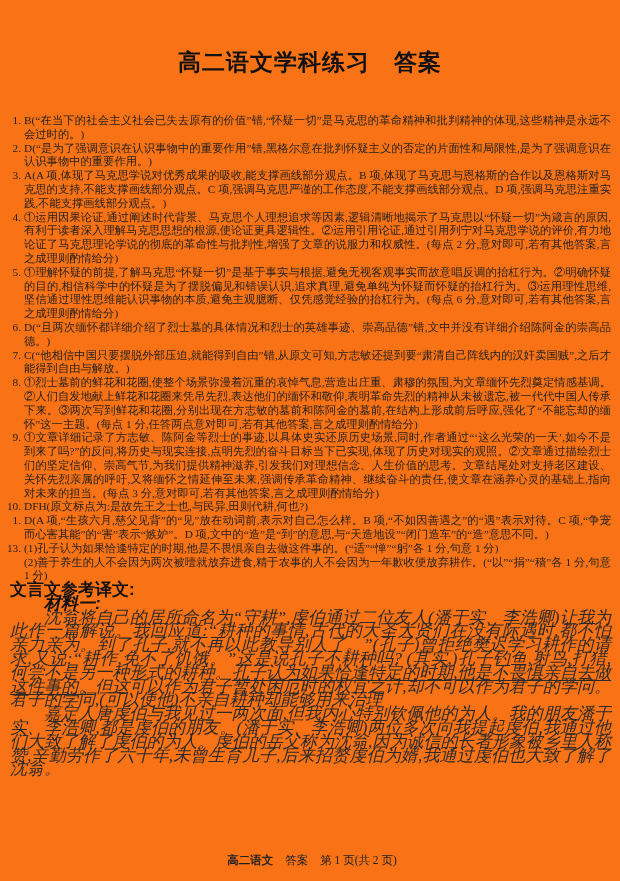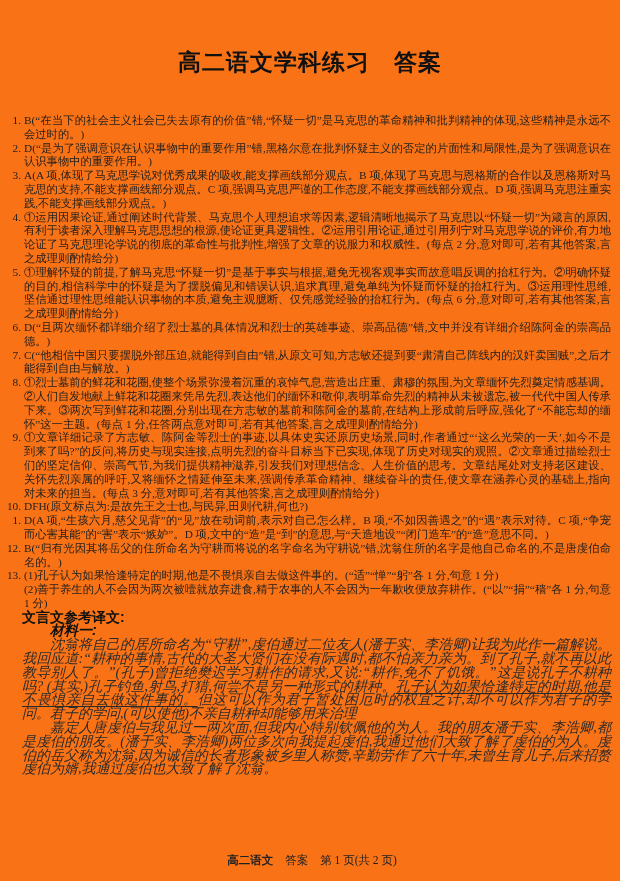--- a/index.html
+++ b/index.html
@@ -31,22 +31,22 @@
   .ans-item{position:relative;}
   .ans-num{
     position:absolute;
     right:100%;
     top:0;
     padding-right:3px;
     white-space:nowrap;
   }
   .ans-text{white-space:pre-line;}
   .trans{
-    margin:0 9px 0 22px;
-    font-size:14px;
+    margin:0 9px 0 10px;
+    font-size:17px;
     line-height:13.8px;
     text-align:justify;
   }
   .trans-heading{
     font-family:"Liberation Sans","DejaVu Sans",sans-serif;
     font-weight:700;
     color:#111;
   }
   .material-label{
     font-family:"Liberation Sans","DejaVu Sans",sans-serif;
@@ -90,21 +90,20 @@
     <div class="ans-item"><span class="ans-num">2.</span><span class="ans-text">D(“是为了强调意识在认识事物中的重要作用”错,黑格尔意在批判怀疑主义的否定的片面性和局限性,是为了强调意识在认识事物中的重要作用。)</span></div>
     <div class="ans-item"><span class="ans-num">3.</span><span class="ans-text">A(A 项,体现了马克思学说对优秀成果的吸收,能支撑画线部分观点。B 项,体现了马克思与恩格斯的合作以及恩格斯对马克思的支持,不能支撑画线部分观点。C 项,强调马克思严谨的工作态度,不能支撑画线部分观点。D 项,强调马克思注重实践,不能支撑画线部分观点。)</span></div>
     <div class="ans-item"><span class="ans-num">4.</span><span class="ans-text">①运用因果论证,通过阐述时代背景、马克思个人理想追求等因素,逻辑清晰地揭示了马克思以“怀疑一切”为箴言的原因,有利于读者深入理解马克思思想的根源,使论证更具逻辑性。②运用引用论证,通过引用列宁对马克思学说的评价,有力地论证了马克思理论学说的彻底的革命性与批判性,增强了文章的说服力和权威性。(每点 2 分,意对即可,若有其他答案,言之成理则酌情给分)</span></div>
     <div class="ans-item"><span class="ans-num">5.</span><span class="ans-text">①理解怀疑的前提,了解马克思“怀疑一切”是基于事实与根据,避免无视客观事实而故意唱反调的抬杠行为。②明确怀疑的目的,相信科学中的怀疑是为了摆脱偏见和错误认识,追求真理,避免单纯为怀疑而怀疑的抬杠行为。③运用理性思维,坚信通过理性思维能认识事物的本质,避免主观臆断、仅凭感觉经验的抬杠行为。(每点 6 分,意对即可,若有其他答案,言之成理则酌情给分)</span></div>
     <div class="ans-item"><span class="ans-num">6.</span><span class="ans-text">D(“且两次缅怀都详细介绍了烈士墓的具体情况和烈士的英雄事迹、崇高品德”错,文中并没有详细介绍陈阿金的崇高品德。)</span></div>
     <div class="ans-item"><span class="ans-num">7.</span><span class="ans-text">C(“他相信中国只要摆脱外部压迫,就能得到自由”错,从原文可知,方志敏还提到要“肃清自己阵线内的汉奸卖国贼”,之后才能得到自由与解放。)</span></div>
     <div class="ans-item"><span class="ans-num">8.</span><span class="ans-text">①烈士墓前的鲜花和花圈,使整个场景弥漫着沉重的哀悼气息,营造出庄重、肃穆的氛围,为文章缅怀先烈奠定情感基调。②人们自发地献上鲜花和花圈来凭吊先烈,表达他们的缅怀和敬仰,表明革命先烈的精神从未被遗忘,被一代代中国人传承下来。③两次写到鲜花和花圈,分别出现在方志敏的墓前和陈阿金的墓前,在结构上形成前后呼应,强化了“不能忘却的缅怀”这一主题。(每点 1 分,任答两点意对即可,若有其他答案,言之成理则酌情给分)</span></div>
     <div class="ans-item"><span class="ans-num">9.</span><span class="ans-text">①文章详细记录了方志敏、陈阿金等烈士的事迹,以具体史实还原历史场景,同时,作者通过“‘这么光荣的一天’,如今不是到来了吗?”的反问,将历史与现实连接,点明先烈的奋斗目标当下已实现,体现了历史对现实的观照。②文章通过描绘烈士们的坚定信仰、崇高气节,为我们提供精神滋养,引发我们对理想信念、人生价值的思考。文章结尾处对支持老区建设、关怀先烈亲属的呼吁,又将缅怀之情延伸至未来,强调传承革命精神、继续奋斗的责任,使文章在涵养心灵的基础上,指向对未来的担当。(每点 3 分,意对即可,若有其他答案,言之成理则酌情给分)</span></div>
     <div class="ans-item"><span class="ans-num">10.</span><span class="ans-text">DFH(原文标点为:是故先王之士也,与民异,田则代耕,何也?)</span></div>
     <div class="ans-item"><span class="ans-num">1.</span><span class="ans-text">D(A 项,“生孩六月,慈父见背”的“见”放在动词前,表示对自己怎么样。B 项,“不如因善遇之”的“遇”表示对待。C 项,“争宠而心害其能”的“害”表示“嫉妒”。D 项,文中的“造”是“到”的意思,与“天造地设”“闭门造车”的“造”意思不同。)</span></div>
-    <div class="ans-item"><span class="ans-num">12.</span><span class="ans-text">B(“归有光因其将岳父的住所命名为守耕而将说的名字命名为守耕说”错,沈翁住所的名字是他自己命名的,不是唐虔伯命名的。)</span></div>
     <div class="ans-item"><span class="ans-num">13.</span><span class="ans-text">(1)孔子认为如果恰逢特定的时期,他是不畏惧亲自去做这件事的。(“适”“惮”“躬”各 1 分,句意 1 分)
 (2)善于养生的人不会因为两次被噎就放弃进食,精于农事的人不会因为一年歉收便放弃耕作。(“以”“捐”“穑”各 1 分,句意 1 分)</span></div>
   </div>
 
   <div class="trans">
     <div class="trans-heading">文言文参考译文:</div>
     <div class="material-label">材料一:</div>
     <p class="trans-para" style="margin:0"><span>沈翁将自己的居所命名为“守耕”,虔伯通过二位友人(潘于实、李浩卿)让我为此作一篇解说。我回应道:“耕种的事情,古代的大圣大贤们在没有际遇时,都不怕亲力亲为。到了孔子,就不再以此教导别人了。”(孔子)曾拒绝樊迟学习耕作的请求,又说:“耕作,免不了饥饿。”这是说孔子不耕种吗? (其实,)孔子钓鱼,射鸟,打猎,何尝不是另一种形式的耕种。</span><span class="underlined">孔子认为如果恰逢特定的时期,他是不畏惧亲自去做这件事的。</span><span>但这可以作为君子暂处困厄时的权宜之计,却不可以作为君子的学问。君子的学问,(可以使他)不亲自耕种却能够用来治理</span></p>
     <p class="trans-para" style="margin:0">嘉定人唐虔伯与我见过一两次面,但我内心特别钦佩他的为人。我的朋友潘于实、李浩卿,都是虔伯的朋友。(潘于实、李浩卿)两位多次向我提起虔伯,我通过他们大致了解了虔伯的为人。虔伯的岳父称为沈翁,因为诚信的长者形象被乡里人称赞,辛勤劳作了六十年,未曾生育儿子,后来招赘虔伯为婿,我通过虔伯也大致了解了沈翁。</p>
   </div>

